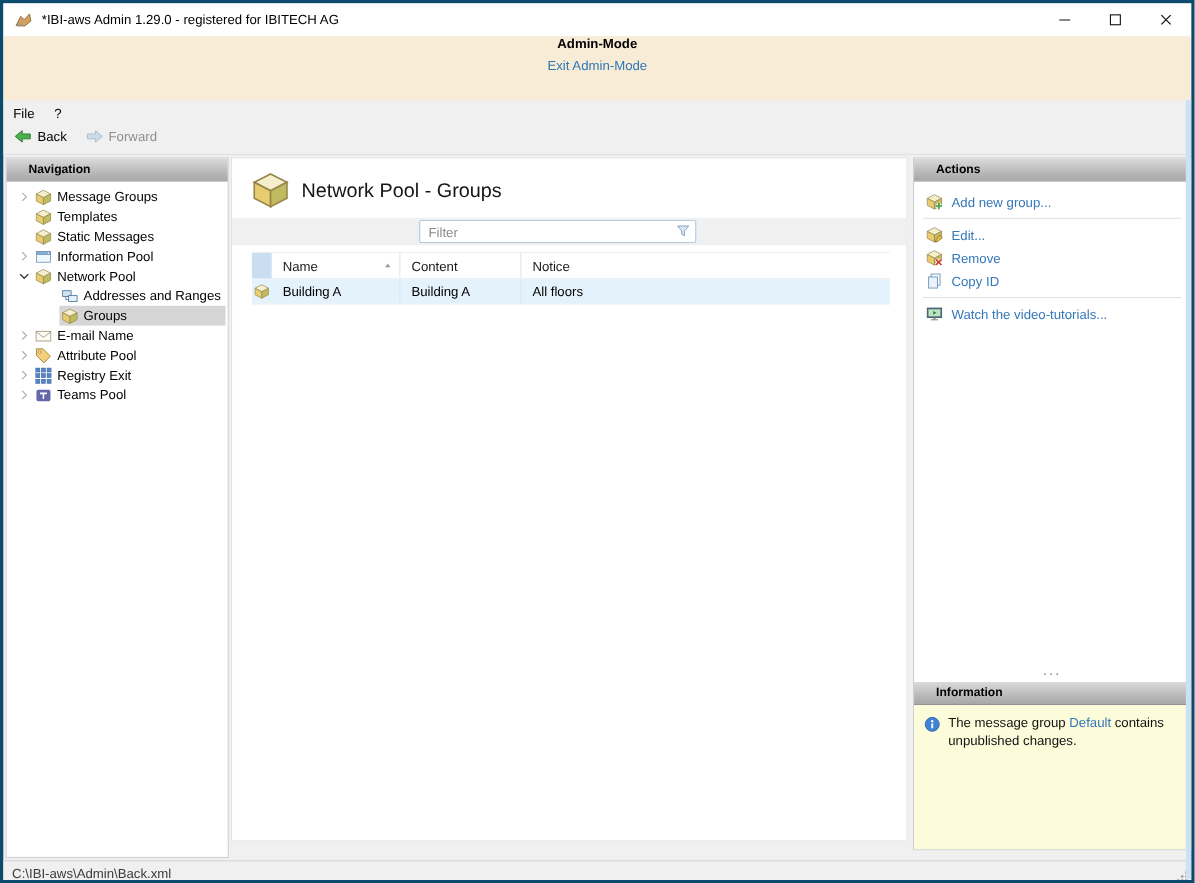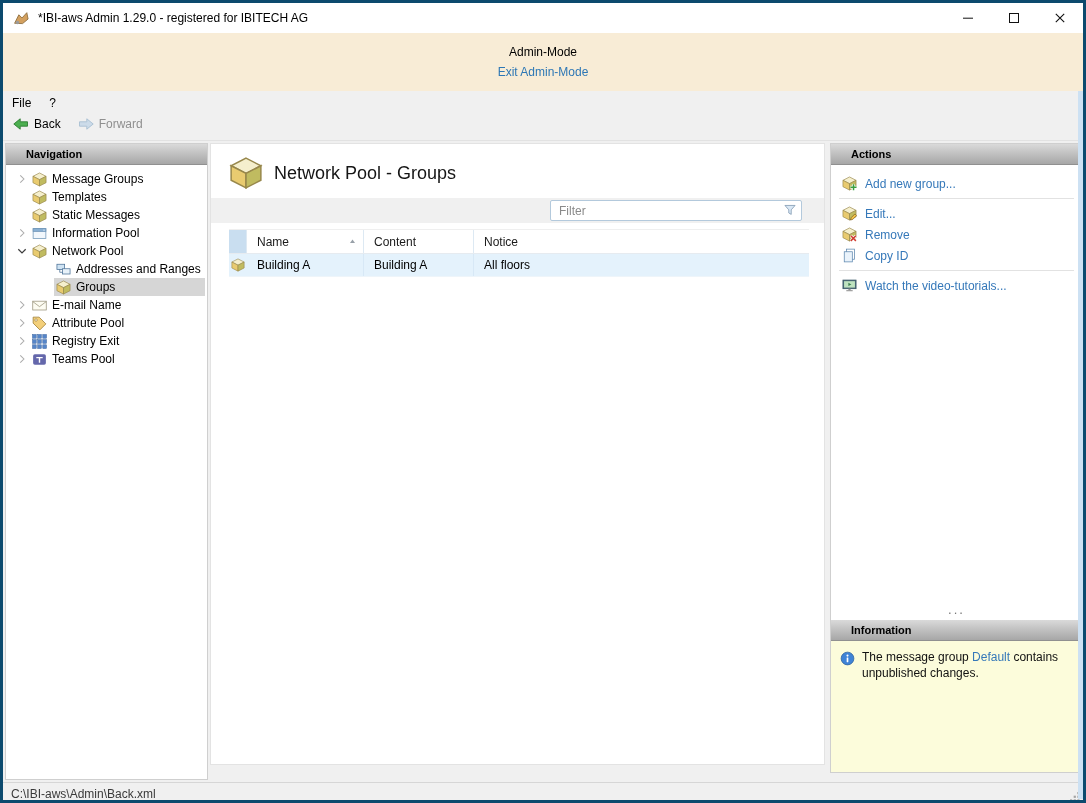--- a/index.html
+++ b/index.html
@@ -11,21 +11,21 @@
   .titlebar { position:absolute; top:0; left:0; right:0; height:30px; background:#ffffff;
               display:flex; align-items:center; border-bottom:1px solid #f0f0f0; }
   .app-logo { margin-left:10px; display:inline-flex; }
   .title-text { margin-left:8px; font-size:12px; color:#000; white-space:nowrap; }
   .win-controls { position:absolute; right:0; top:0; height:30px; display:flex; }
   .win-btn { width:46px; height:30px; display:flex; align-items:center; justify-content:center; cursor:pointer; }
 
   
   .banner { position:absolute; top:30px; left:0; right:0; height:58px; background:#f8ecd6;
             text-align:center; border-bottom:1px solid #eadfc2; }
-  .banner-title { padding-top:12px; font-size:12px; font-weight:normal; color:#000; }
+  .banner-title { padding-top:0; font-size:12px; font-weight:bold; color:#000; }
   .banner-link { display:block; width:fit-content; margin:6px auto 0; font-size:12px; color:#2d77b5; cursor:pointer; text-decoration:none; }
 
   
   .menubar { position:absolute; top:88px; left:0; right:0; height:23px; background:#f0f0f0;
              display:flex; align-items:center; }
   .menu-item { padding:0 9px; font-size:12px; color:#000; height:100%; display:flex; align-items:center; cursor:pointer; }
   .toolbar { position:absolute; top:111px; left:0; right:0; height:26px; background:#f0f0f0;
              display:flex; align-items:flex-start; border-bottom:1px solid #e2e2e2; }
   .tool-btn { display:flex; align-items:center; gap:5px; padding:2px 7px; margin-left:3px; font-size:12px; color:#000; cursor:pointer; }
   .tool-btn.disabled { color:#8f8f8f; cursor:default; }
@@ -47,21 +47,21 @@
   .row-sel { background:#d6d6d6; }
   .tree-ico { display:inline-flex; width:15px; }
   .tree-label { white-space:nowrap; color:#000; }
 
   
   .content-panel { position:absolute; left:207px; top:140px; width:615px; height:622px; background:#fff;
                    border:1px solid #e3e3e3; box-sizing:border-box; }
   .content-title { display:flex; align-items:center; padding:12px 0 8px 18px; }
   .big-ico { display:inline-flex; }
   .content-title h1 { margin:0 0 0 11px; font-size:18px; font-weight:400; color:#151515; }
-  .filter-band { height:25px; background:#f0f0f0; display:flex; align-items:center; justify-content:flex-end; padding-right:22px; }
+  .filter-band { height:25px; background:#f0f0f0; display:flex; align-items:center; justify-content:center; padding-right:22px; }
   .filter-box { position:relative; width:252px; height:21px; }
   .filter-input { width:100%; height:100%; box-sizing:border-box; border:1px solid #b3c9dc; border-radius:2px;
                   font-family:inherit; font-size:12px; color:#222; padding:0 24px 0 8px; outline:none; background:#fff; }
   .filter-input::placeholder { color:#8a8a8a; }
   .funnel { position:absolute; right:5px; top:3px; cursor:pointer; display:inline-flex; }
   .table { margin:6px 15px 0 18px; font-size:12px; }
   .thead, .trow { display:grid; grid-template-columns:18px 117px 110px 1fr; }
   .thead { height:23px; border-top:1px solid #efefef; border-bottom:1px solid #e6ebf0; background:#fff; }
   .th { position:relative; display:flex; align-items:center; padding-left:10px; border-right:1px solid #dde9f3; color:#1a1a1a; }
   .th:last-child { border-right:none; }

